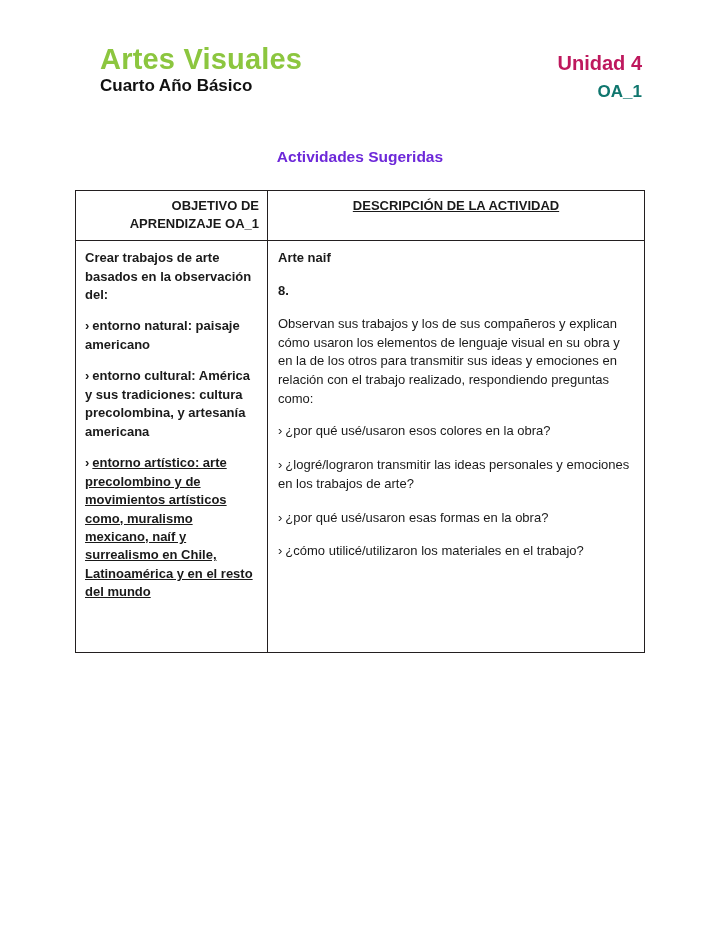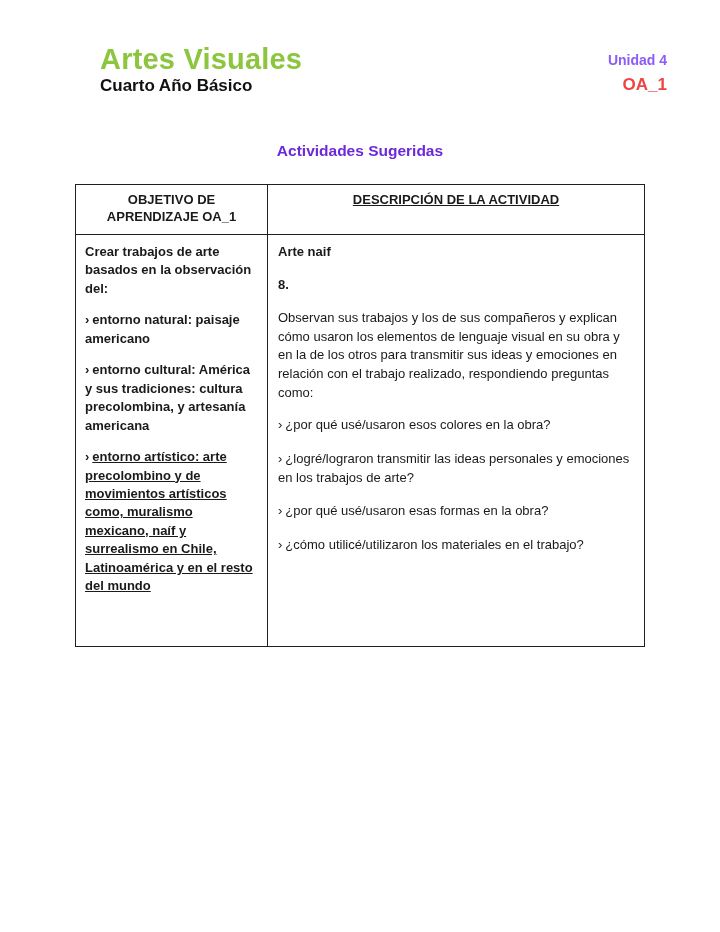--- a/index.html
+++ b/index.html
@@ -9,42 +9,42 @@
     height: 932px;
     font-family: "Liberation Sans", sans-serif;
     color: #1a1a1a;
     position: relative;
     overflow: hidden;
   }
   .doc-header {
     display: flex;
     justify-content: space-between;
     align-items: flex-start;
-    padding: 44px 53px 0 100px;
+    padding: 44px 78px 0 100px;
   }
   .brand {
     color: #8cc63f;
     font-size: 29px;
     font-weight: bold;
     line-height: 1.1;
     letter-spacing: 0.2px;
   }
   .subtitle {
     font-size: 17px;
     font-weight: bold;
     color: #111111;
   }
   .header-right { text-align: right; padding-top: 8px; }
   .unit {
-    color: #8b5cf6;
-    font-size: 14px;
+    color: #be185d;
+    font-size: 20px;
     font-weight: bold;
   }
   .oa {
-    color: #ef4444;
+    color: #0f766e;
     font-size: 17px;
     font-weight: bold;
     margin-top: 7px;
   }
   .section-title {
     text-align: center;
     color: #6d28d9;
     font-size: 15.5px;
     font-weight: bold;
     margin-top: 46px;
@@ -56,21 +56,21 @@
     margin: 24px 0 0 75px;
   }
   .activities-table th,
   .activities-table td {
     border: 1px solid #231f20;
     vertical-align: top;
     font-size: 13px;
   }
   th.col-obj {
     width: 192px;
-    text-align: center;
+    text-align: right;
     padding: 6px 8px 8px 8px;
     font-weight: bold;
     line-height: 1.35;
   }
   th.col-desc {
     text-align: center;
     padding: 6px 8px 8px 8px;
     font-weight: bold;
     line-height: 1.35;
     text-decoration: underline;

